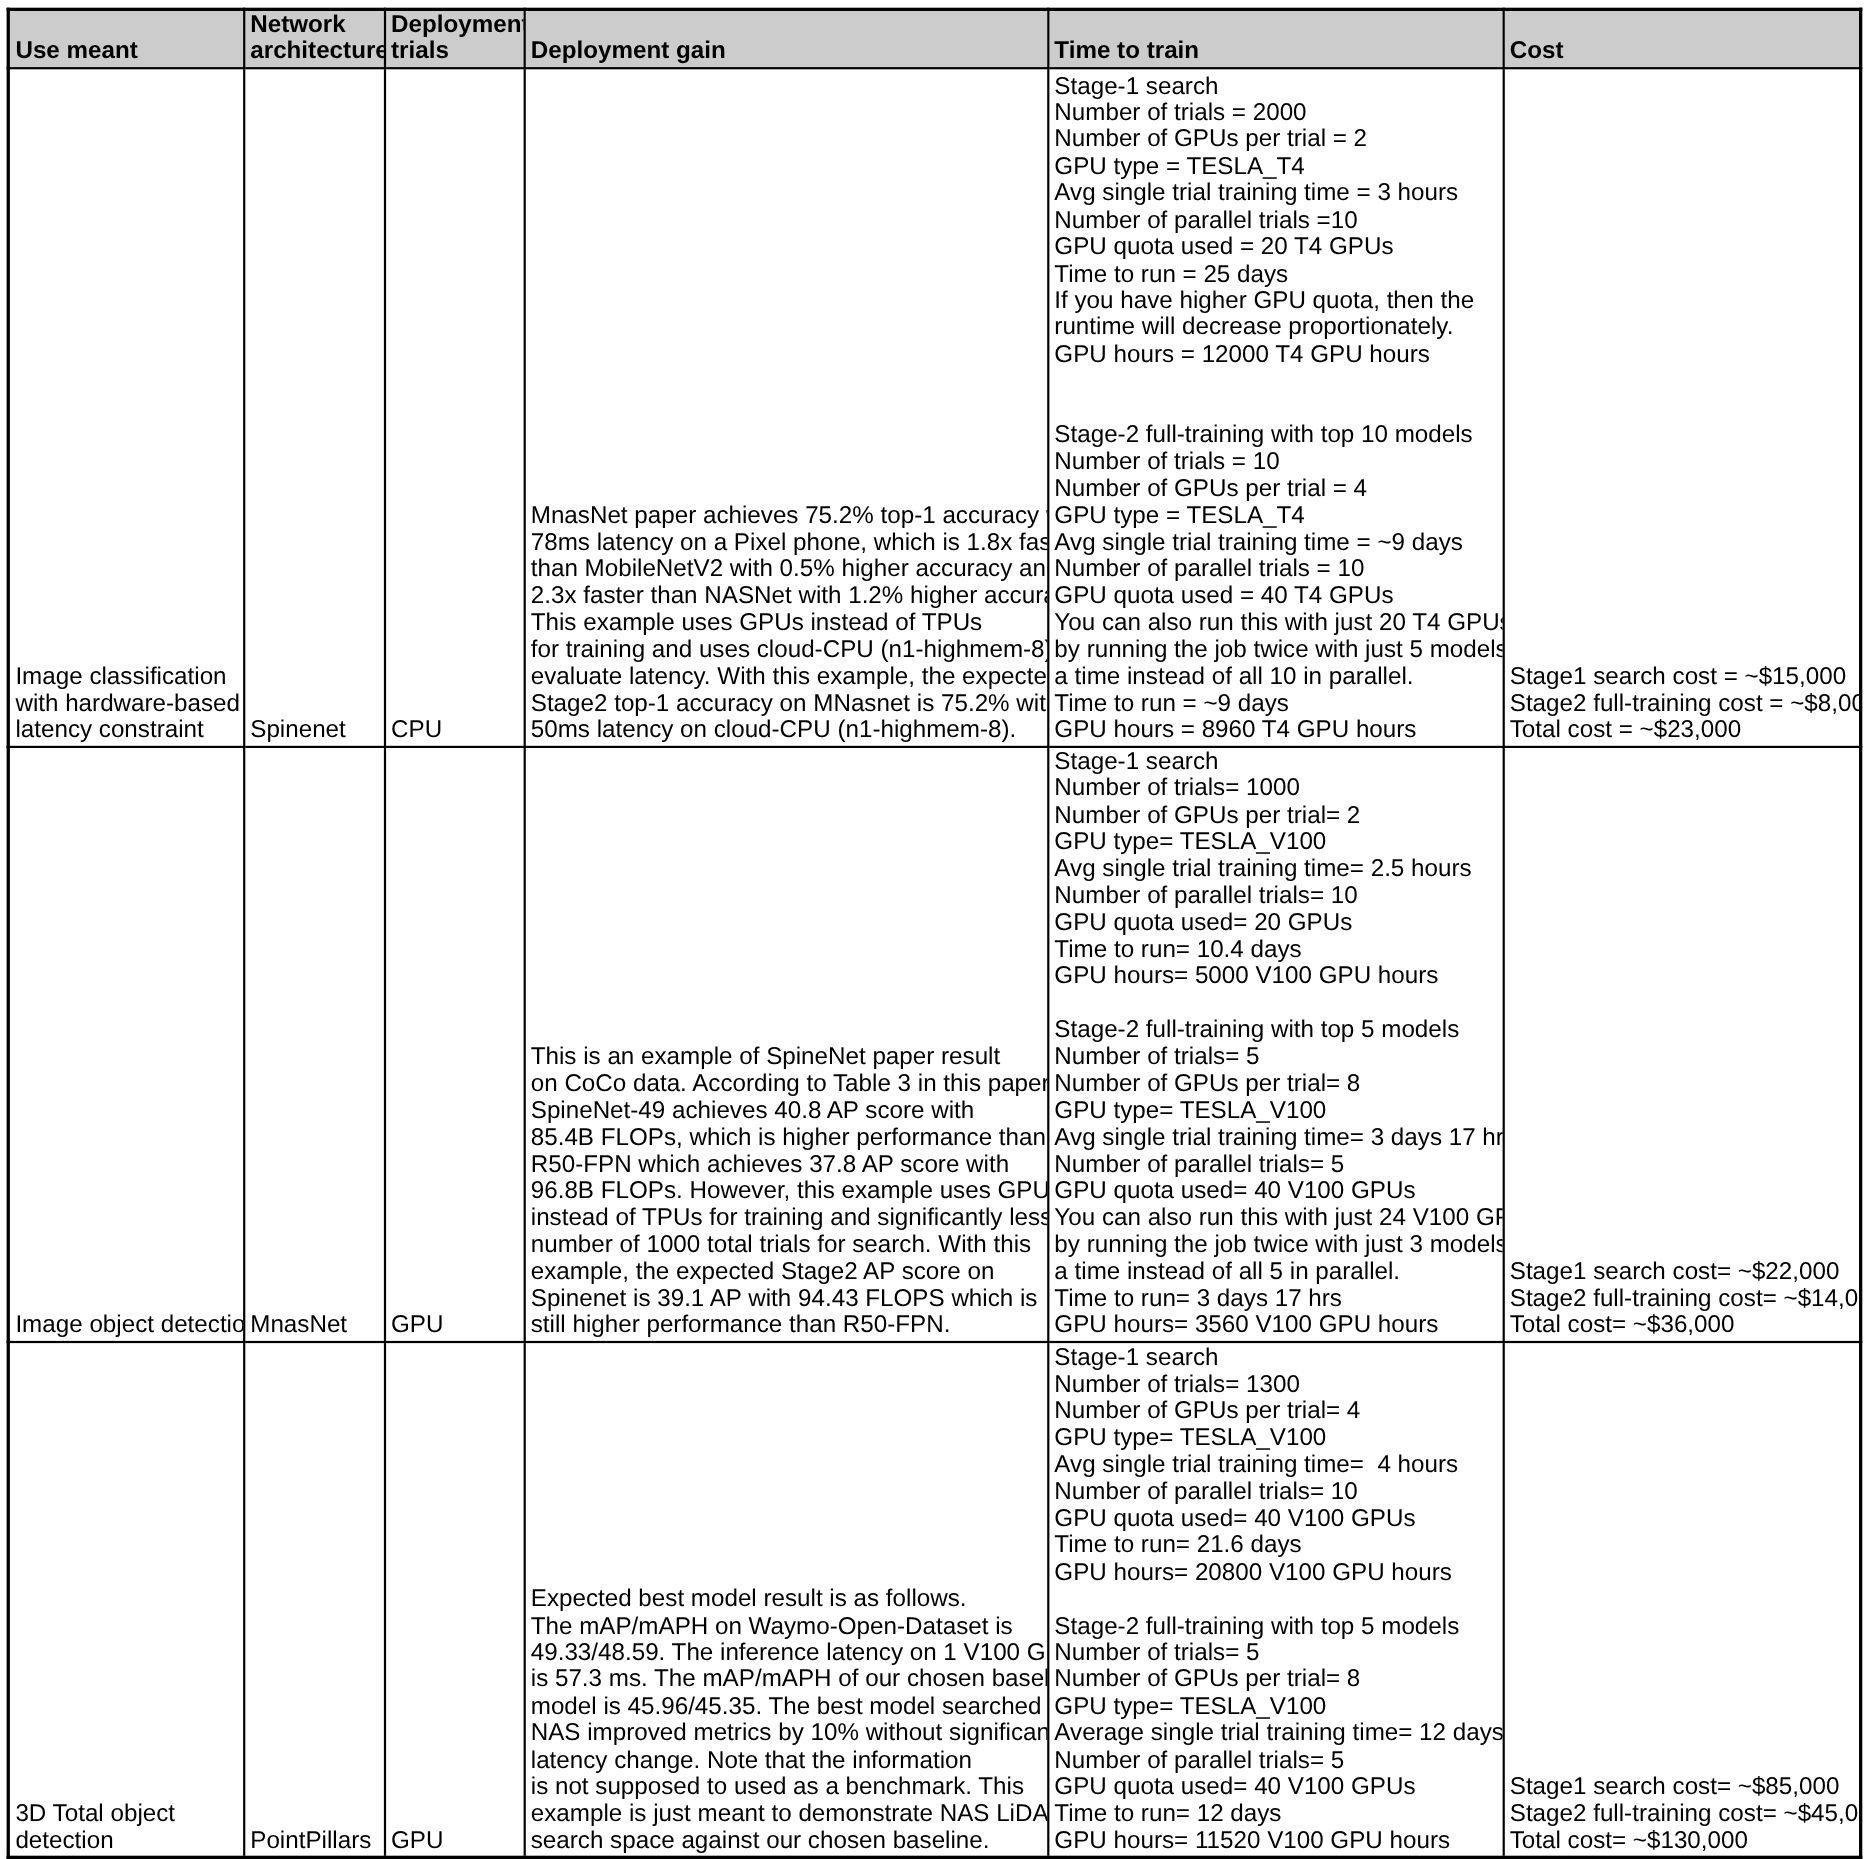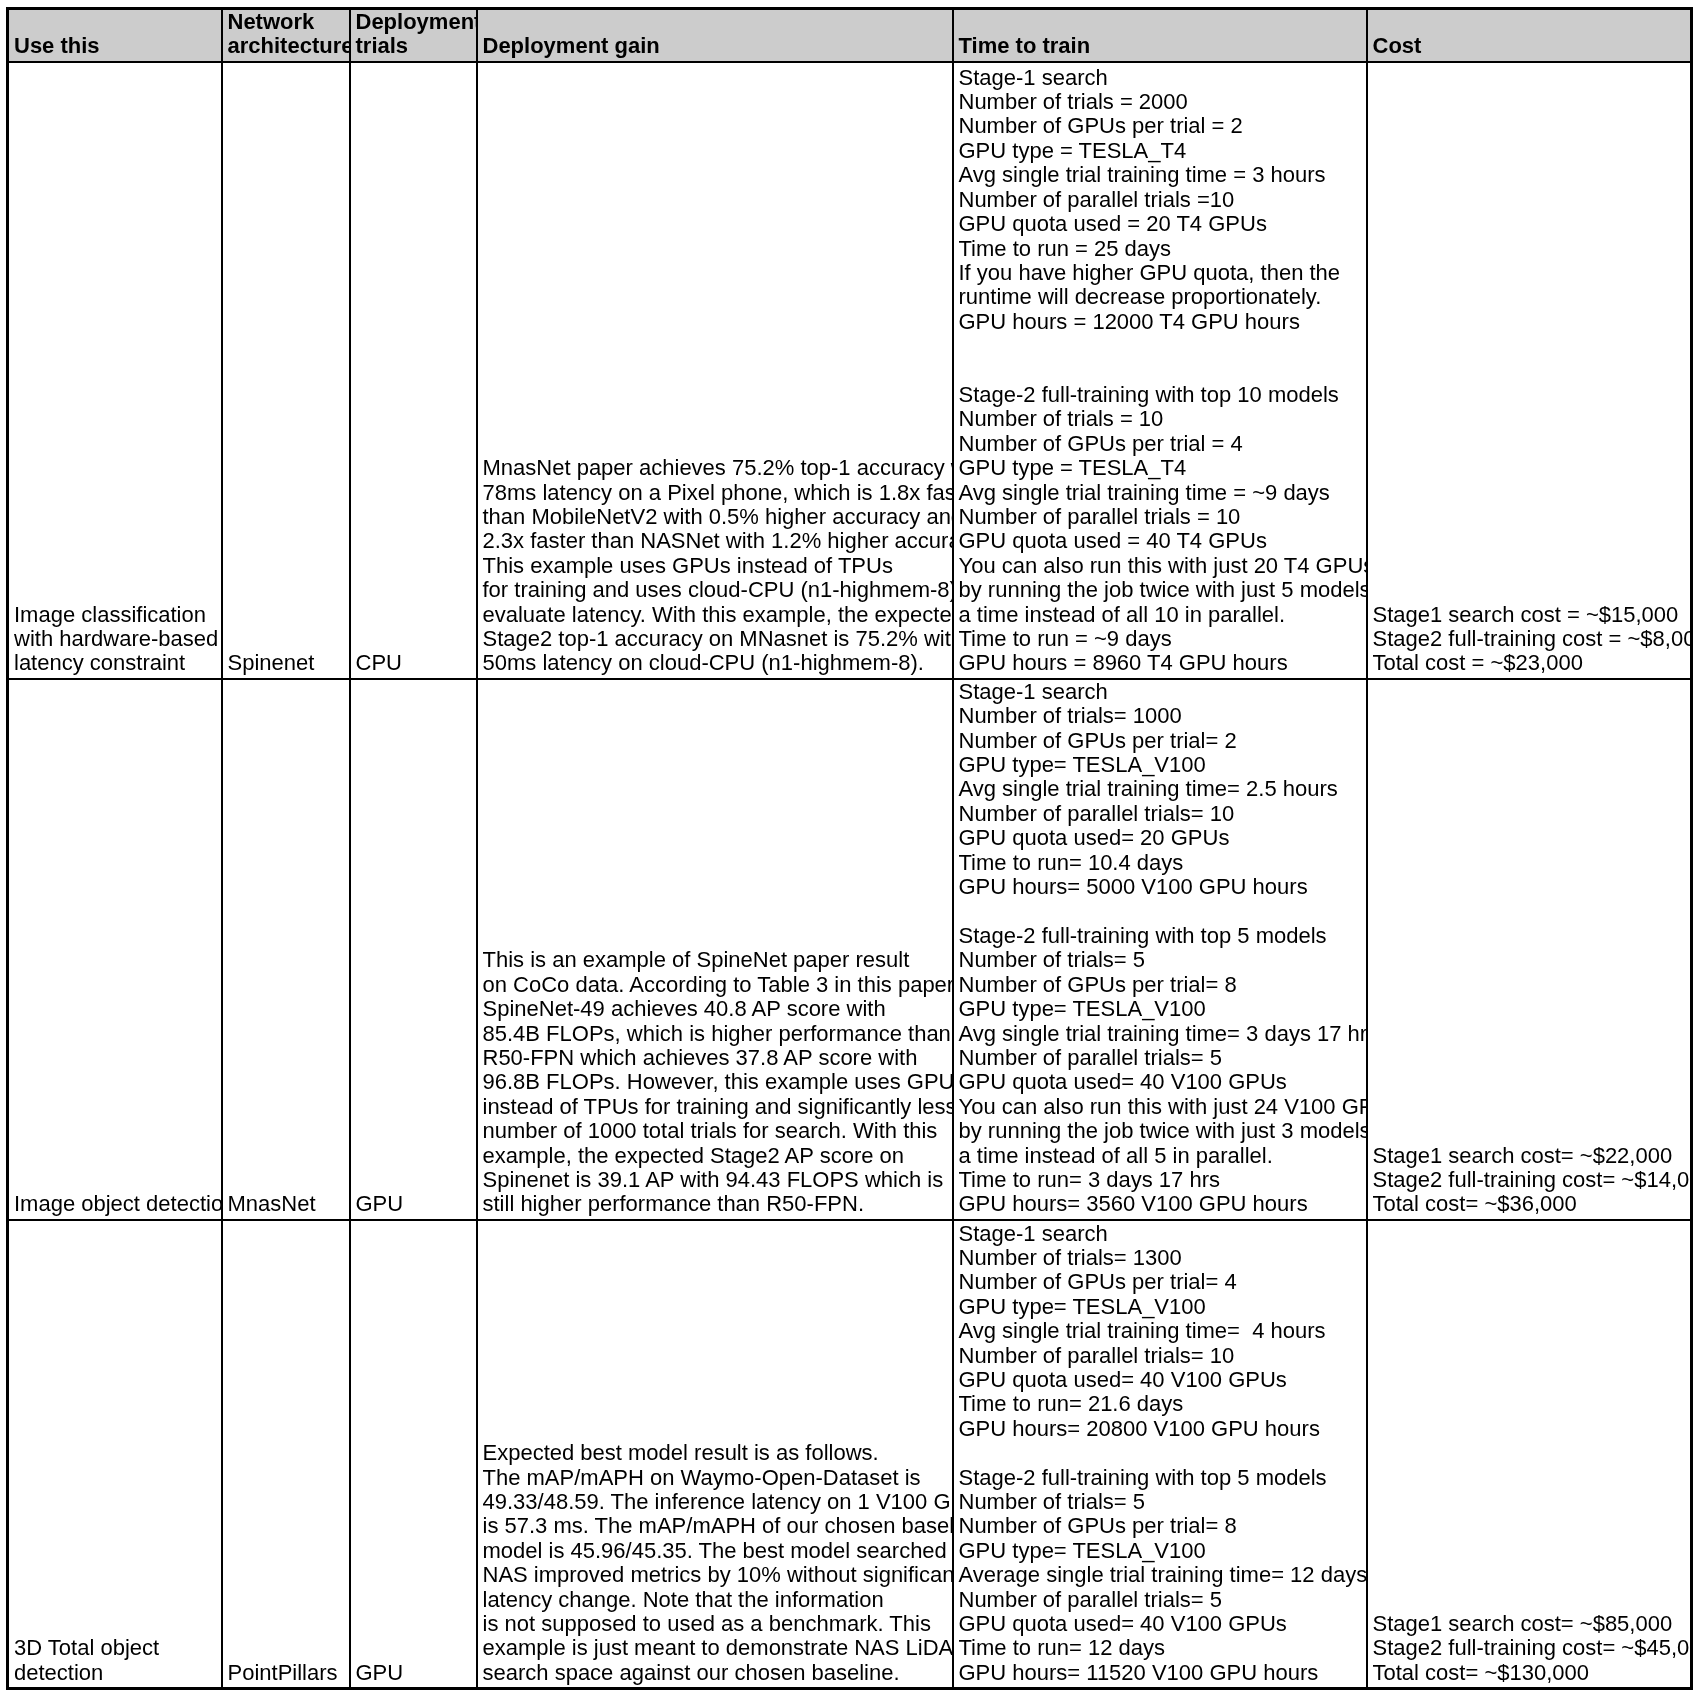--- a/index.html
+++ b/index.html
@@ -44,21 +44,21 @@
   <colgroup>
     <col style="width:214px">
     <col style="width:128px">
     <col style="width:127px">
     <col style="width:476px">
     <col style="width:414px">
     <col style="width:325px">
   </colgroup>
   <thead>
     <tr>
-      <th>Use this</th>
+      <th>Use meant</th>
       <th>Network
 architecture</th>
       <th>Deployment
 trials</th>
       <th>Deployment gain</th>
       <th>Time to train</th>
       <th>Cost</th>
     </tr>
   </thead>
   <tbody>

